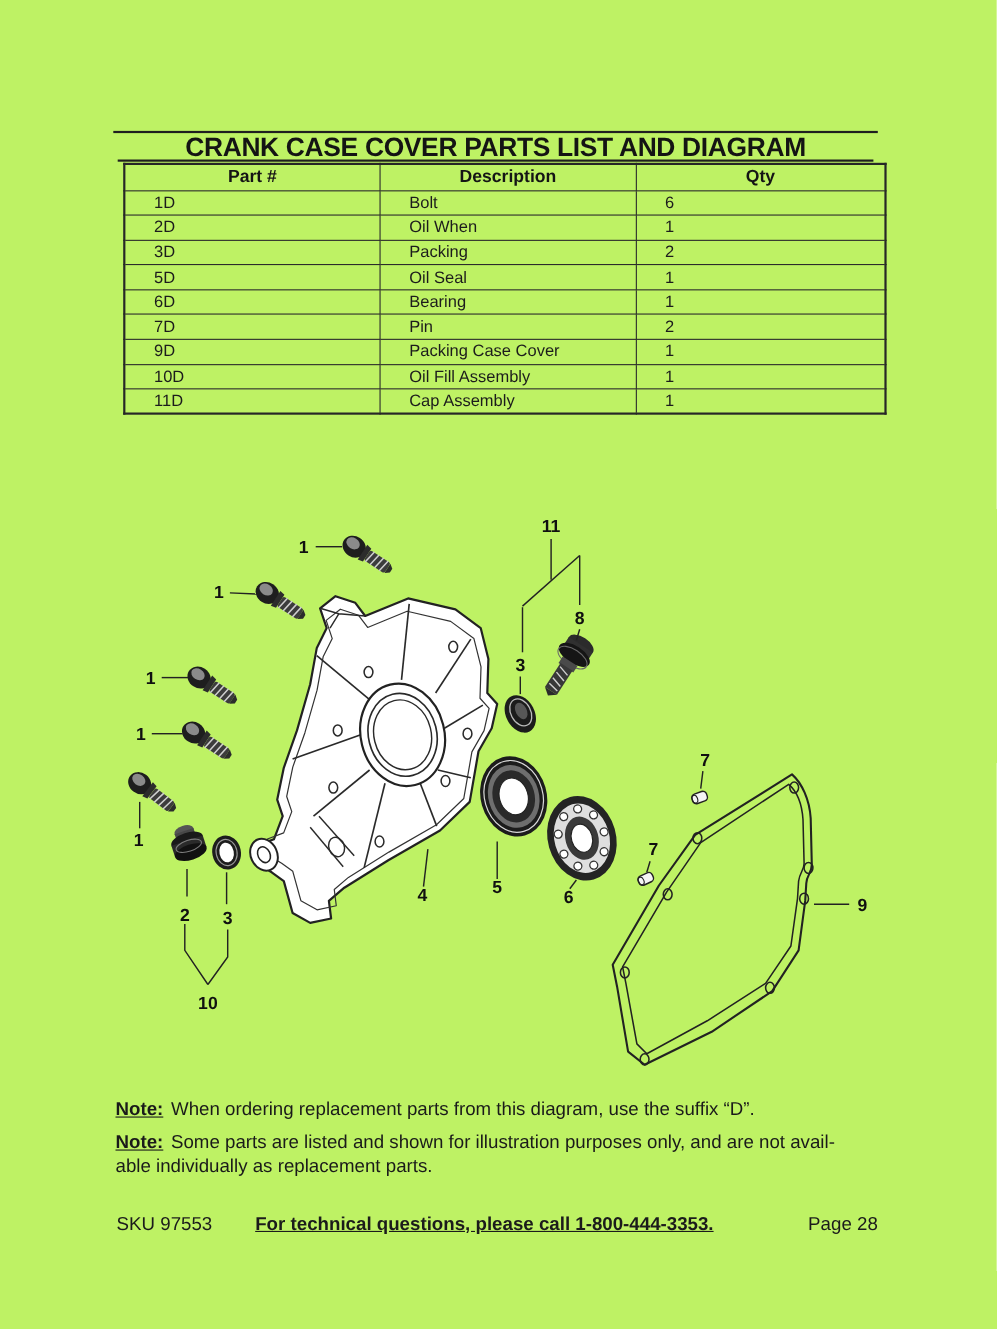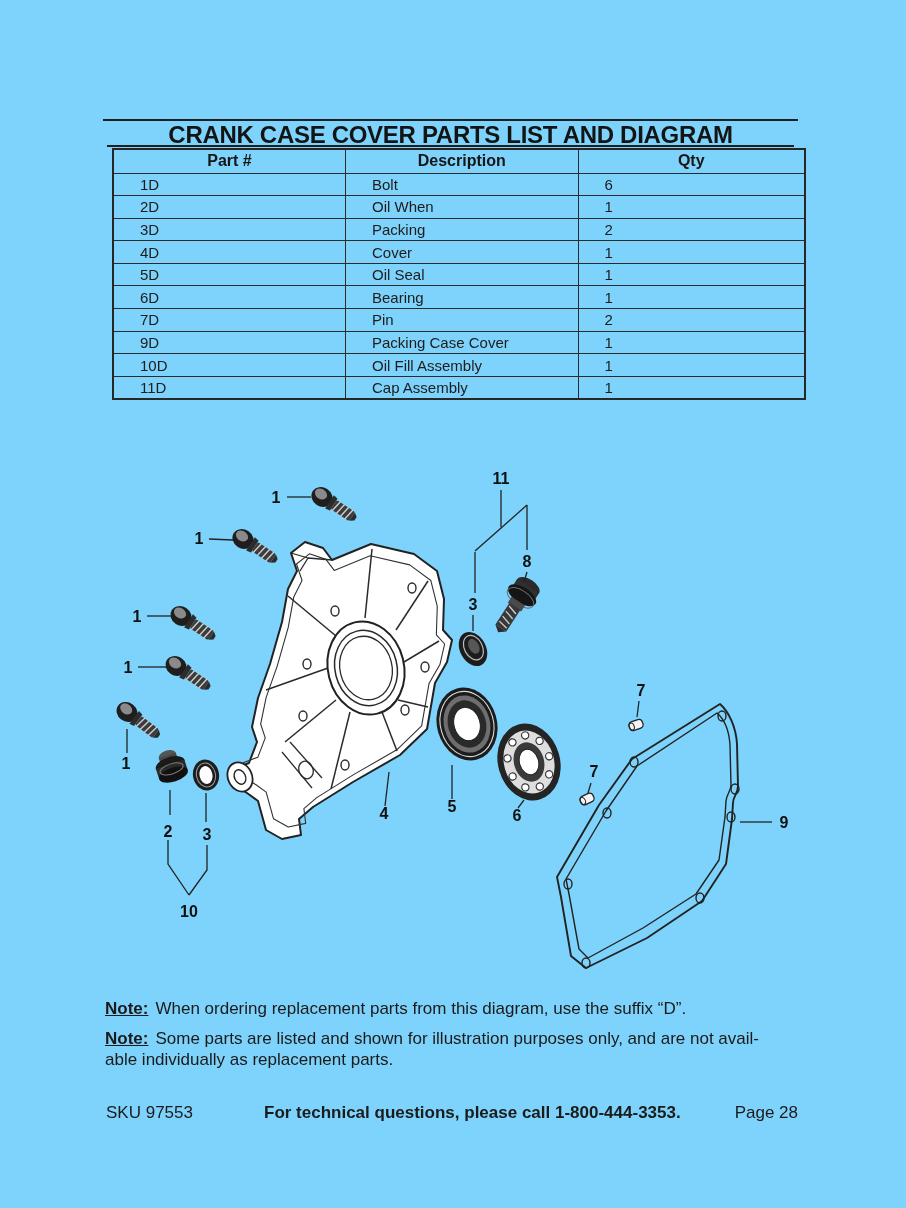--- a/index.html
+++ b/index.html
@@ -1,18 +1,18 @@
 <!DOCTYPE html>
 <html><head>
 <meta charset="utf-8">
 <style>
   * { margin:0; padding:0; box-sizing:border-box; }
   html,body { width:906px; height:1208px; background:#ffffff; }
   body { font-family:"Liberation Sans","DejaVu Sans",sans-serif; color:#1b1b1b; position:relative; overflow:hidden; }
-  .page { position:absolute; inset:0; background:#7dd3fc; }
+  .page { position:absolute; inset:0; background:#bef264; }
 
   .rule-top { position:absolute; left:103px; top:119px; width:695px; height:2px; background:#1f1f1f; }
   .page-title { position:absolute; left:103px; top:121px; width:695px; text-align:center;
                 font-size:24px; font-weight:bold; letter-spacing:-0.3px; color:#141414; white-space:nowrap; }
   .rule-under-title { position:absolute; left:107px; top:145px; width:687px; height:2px; background:#1f1f1f; }
 
   .parts-table-wrap { position:absolute; left:112px; top:148px; width:694px; }
   table.parts { width:100%; border-collapse:collapse; table-layout:fixed; border:2.5px solid #272727; }
   table.parts col.c1 { width:33.6%; } table.parts col.c2 { width:33.6%; } table.parts col.c3 { width:32.8%; }
   table.parts th { height:24px; font-size:16px; font-weight:bold; text-align:center; vertical-align:middle;
@@ -24,21 +24,21 @@
   svg.diagram text.callout { font-family:"Liberation Sans","DejaVu Sans",sans-serif; font-size:16px; font-weight:bold; fill:#101010; }
 
   .notes { position:absolute; left:105px; top:999px; width:700px; font-size:17px; color:#1a1a1a; }
   .note-line1 { white-space:nowrap; }
   .note-label { font-weight:bold; text-decoration:underline; margin-right:7px; }
   .note-2 { margin-top:10px; }
   .note-2 .cont { margin-top:1px; }
 
   .footer { position:absolute; left:104px; top:1103px; width:694px; height:22px; font-size:17px; }
   .footer .sku { position:absolute; left:2px; top:0; }
-  .footer .support { position:absolute; left:160px; top:0; font-weight:bold; }
+  .footer .support { position:absolute; left:128px; top:0; font-weight:bold;text-decoration:underline; }
   .footer .pageno { position:absolute; right:0; top:0; }
 </style>
 </head>
 <body>
 
 <div class="page">
 
   <div class="rule-top"></div>
   <div class="page-title">CRANK CASE COVER PARTS LIST AND DIAGRAM</div>
   <div class="rule-under-title"></div>
@@ -65,25 +65,20 @@
           </tr>
         <tr>
             <td>2D</td>
             <td>Oil When</td>
             <td>1</td>
           </tr>
         <tr>
             <td>3D</td>
             <td>Packing</td>
             <td>2</td>
-          </tr>
-        <tr>
-            <td>4D</td>
-            <td>Cover</td>
-            <td>1</td>
           </tr>
         <tr>
             <td>5D</td>
             <td>Oil Seal</td>
             <td>1</td>
           </tr>
         <tr>
             <td>6D</td>
             <td>Bearing</td>
             <td>1</td>

